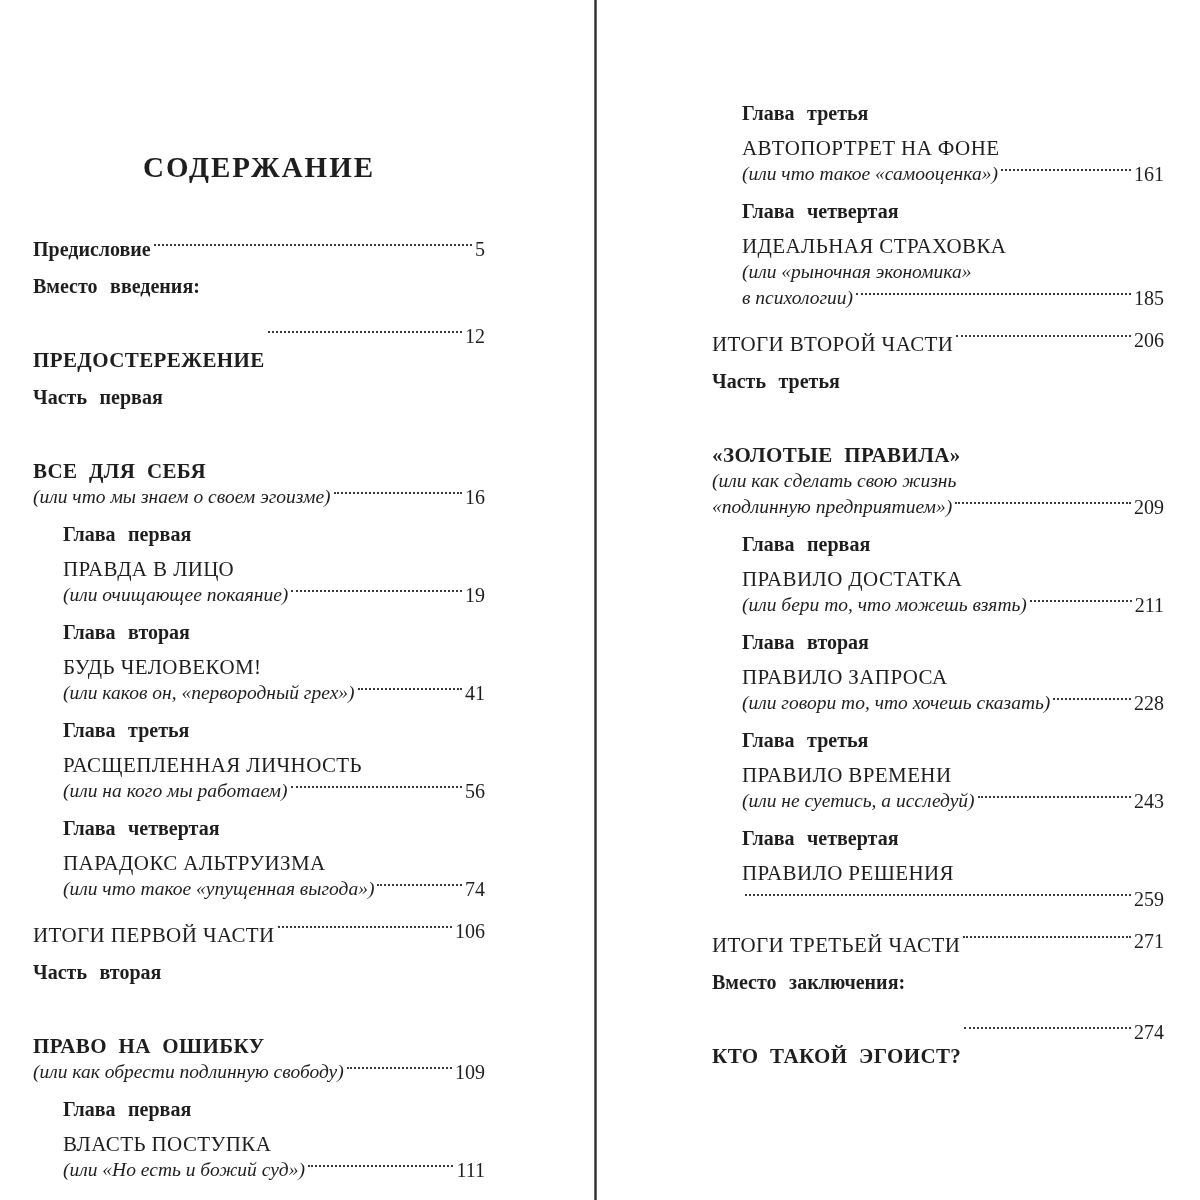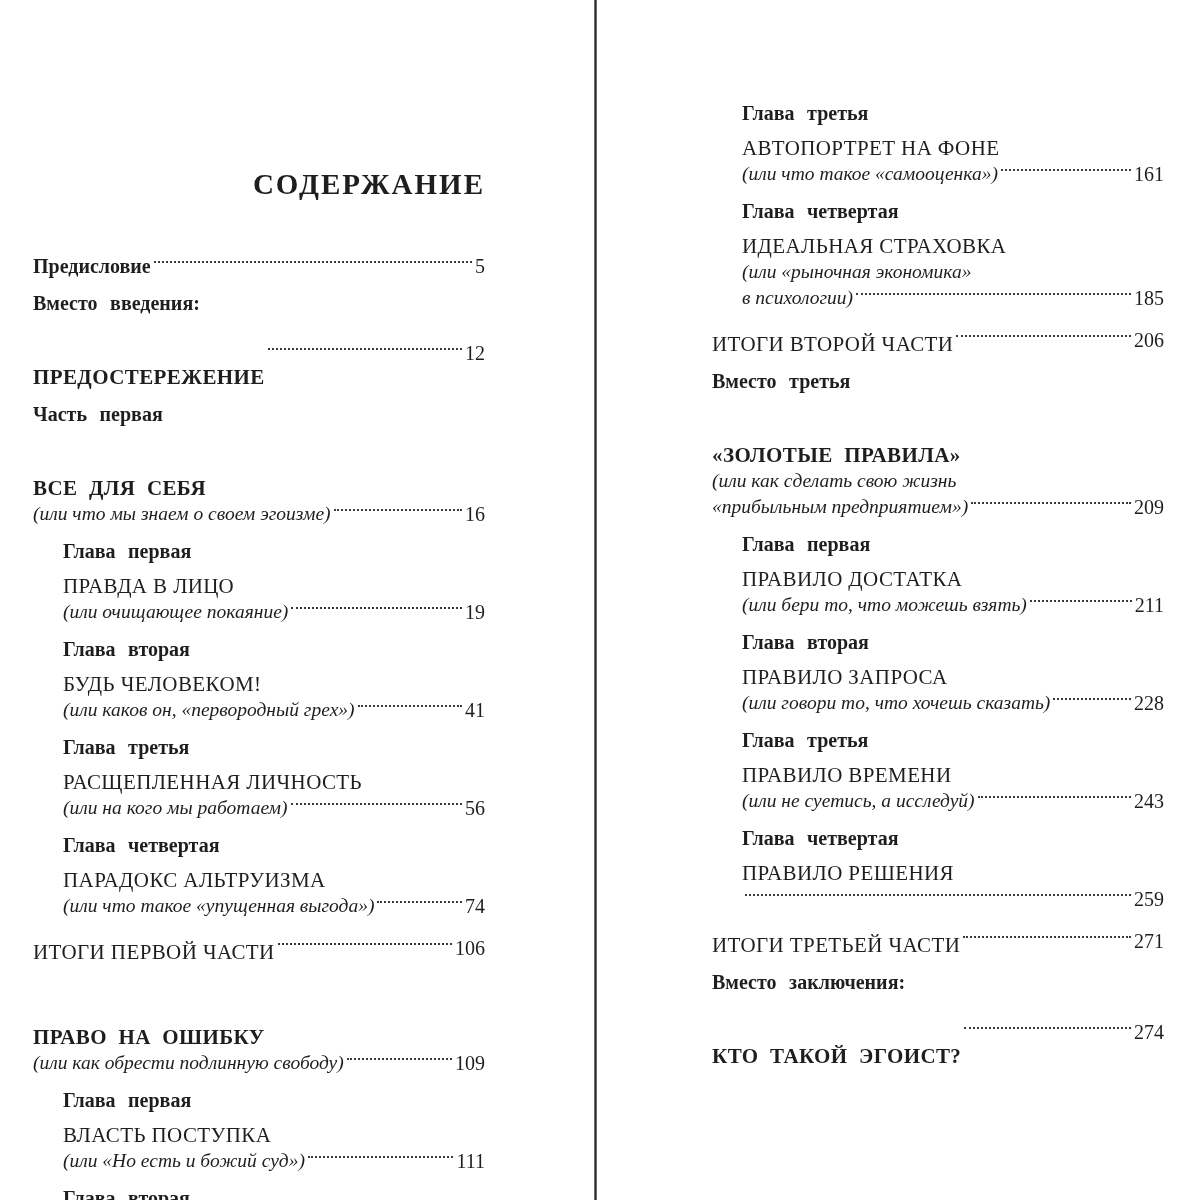--- a/index.html
+++ b/index.html
@@ -26,28 +26,27 @@
     height: 1200px;
     background: linear-gradient(to right, #888, #2e2e2e, #888);
   }
   .page-col {
     position: absolute;
     box-sizing: border-box;
   }
   .left-col  { left: 33px;  top: 150px; width: 452px; }
   .right-col { left: 712px; top: 100px; width: 452px; }
   .toc-title {
-    text-align: right;
+    text-align: center;
     font-weight: bold;
     font-size: 29px;
     letter-spacing: 2px;
     line-height: 34px;
     margin-bottom: 52px;
     word-spacing: 2px;
-    margin-top: 17px;
   }
   .toc-entry { margin-bottom: 11px; }
   .toc-entry.indented { padding-left: 30px; }
   .toc-line {
     display: flex;
     align-items: center;
     line-height: 26px;
     font-size: 20px;
     white-space: nowrap;
   }
@@ -176,20 +175,23 @@
           </div>
         </div>
         <div class="toc-entry">
           <div class="toc-line style-caps">
             <span class="line-text">ИТОГИ ПЕРВОЙ ЧАСТИ</span>
             <span class="leader"></span>
             <span class="page-num">106</span>
           </div>
         </div>
         <div class="toc-entry">
+          <div class="toc-line style-bold">
+            <span class="line-text">Часть вторая</span>
+          </div>
           <div class="toc-line style-caps-bold">
             <span class="line-text">ПРАВО НА ОШИБКУ</span>
           </div>
           <div class="toc-line style-italic">
             <span class="line-text">(или как обрести подлинную свободу)</span>
             <span class="leader"></span>
             <span class="page-num">109</span>
           </div>
         </div>
         <div class="toc-entry indented">
@@ -251,30 +253,30 @@
         </div>
         <div class="toc-entry">
           <div class="toc-line style-caps">
             <span class="line-text">ИТОГИ ВТОРОЙ ЧАСТИ</span>
             <span class="leader"></span>
             <span class="page-num">206</span>
           </div>
         </div>
         <div class="toc-entry">
           <div class="toc-line style-bold">
-            <span class="line-text">Вместо третья</span>
+            <span class="line-text">Часть третья</span>
           </div>
           <div class="toc-line style-caps-bold">
             <span class="line-text">«ЗОЛОТЫЕ ПРАВИЛА»</span>
           </div>
           <div class="toc-line style-italic">
             <span class="line-text">(или как сделать свою жизнь</span>
           </div>
           <div class="toc-line style-italic">
-            <span class="line-text">«прибыльным предприятием»)</span>
+            <span class="line-text">«подлинную предприятием»)</span>
             <span class="leader"></span>
             <span class="page-num">209</span>
           </div>
         </div>
         <div class="toc-entry indented">
           <div class="toc-line style-bold">
             <span class="line-text">Глава первая</span>
           </div>
           <div class="toc-line style-caps">
             <span class="line-text">ПРАВИЛО ДОСТАТКА</span>

